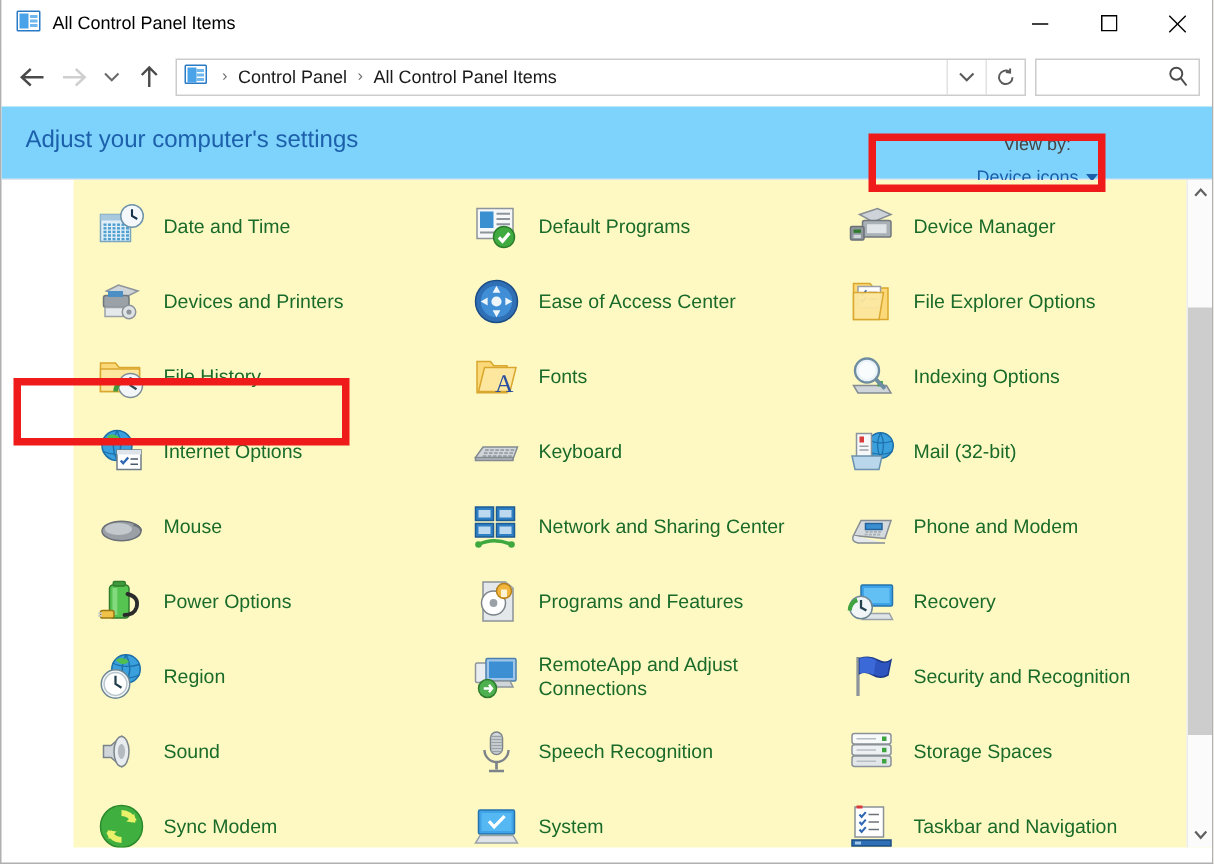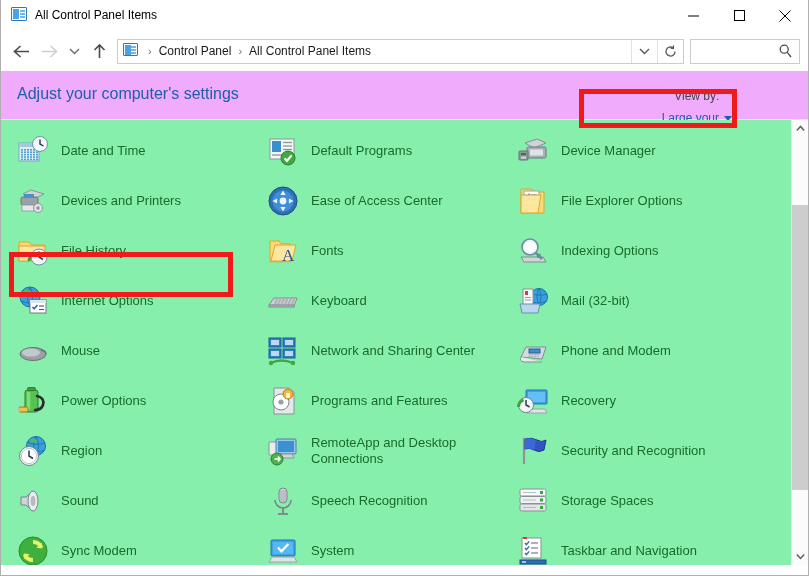--- a/index.html
+++ b/index.html
@@ -142,21 +142,21 @@
   }
   .search-ico {
     position: absolute; right: 7px; top: 4px;
     color: #4a4a4a;
   }
 
   
   .headerstrip {
     height: 49px;
     position: relative;
-    background: #f0abfc;
+    background: #7dd3fc;
     border-bottom: 1px solid #dfe6ee;
   }
   .page-title {
     position: absolute;
     left: 16px; top: 14px;
     font-size: 16px;
     color: #1c5fab;
     white-space: nowrap;
   }
   .viewby {
@@ -179,22 +179,23 @@
     border-left: 4px solid transparent;
     border-right: 4px solid transparent;
     border-top: 5px solid #1c5fab;
     display: inline-block;
   }
 
   
   .content {
     position: relative;
     height: 445px;
-    background: #86efac;
+    background: #fef9c3;
     overflow: hidden;
+    margin-left: 48px;
   }
   .grid {
     position: absolute;
     left: 0; top: 0;
     width: 788px;
     padding-top: 6px;
     display: grid;
     grid-template-columns: 250px 250px 288px;
     grid-auto-rows: 50px;
   }
@@ -337,21 +338,21 @@
           </svg>
       </span>
     </div>
   </div>
 
   <div class="headerstrip">
     <div class="page-title">Adjust your computer's settings</div>
     <div class="viewby">
       <span class="viewby-label">View by:</span>
       <span class="viewby-value">
-        <span>Large your</span>
+        <span>Device icons</span>
         <span class="caret-down"></span>
       </span>
     </div>
   </div>
 
   <div class="content">
     <div class="grid" id="item-grid">
         <div class="cell">
           <span class="ico">
             <svg viewBox="0 0 32 32">
@@ -675,21 +676,21 @@
           <span class="ico">
             <svg viewBox="0 0 32 32">
      <rect x="2" y="7" width="17" height="13" rx="1" fill="#e9edf0" stroke="#8d959b"></rect>
      <rect x="9" y="4" width="20" height="15" rx="1" fill="#9fc5e8" stroke="#4a7fae"></rect>
      <rect x="11" y="6" width="16" height="11" fill="#3d8fd3"></rect>
      <path d="M13 19 h12 l2 4 h-16 Z" fill="#cfd5d9" stroke="#8d959b"></path>
      <circle cx="10" cy="24" r="6" fill="#4fb04f" stroke="#2e7d2e"></circle>
      <path d="M7.5 24 h5 M11 21.5 l2 2.5 l-2 2.5" stroke="#fff" stroke-width="1.6" fill="none"></path>
    </svg>
           </span>
-          <span class="lbl">RemoteApp and Desktop Connections</span>
+          <span class="lbl">RemoteApp and Adjust Connections</span>
         </div>
         <div class="cell wide">
           <span class="ico">
             <svg viewBox="0 0 32 32">
      <line x1="7" y1="3" x2="7" y2="29" stroke="#8d959b" stroke-width="2.2"></line>
      <path d="M8 4 q7 -2 12 1 q5 3 9 0 l-2 10 q-5 3 -10 0 q-5 -3 -9 -1 Z" fill="#2f56c0" stroke="#1d3a8a"></path>
      <path d="M8 4 q6 -2 11 1 l-1.6 10 q-4.4 -2.4 -9.4 -1 Z" fill="#3b69d8"></path>
    </svg>
           </span>
           <span class="lbl">Security and Recognition</span>

